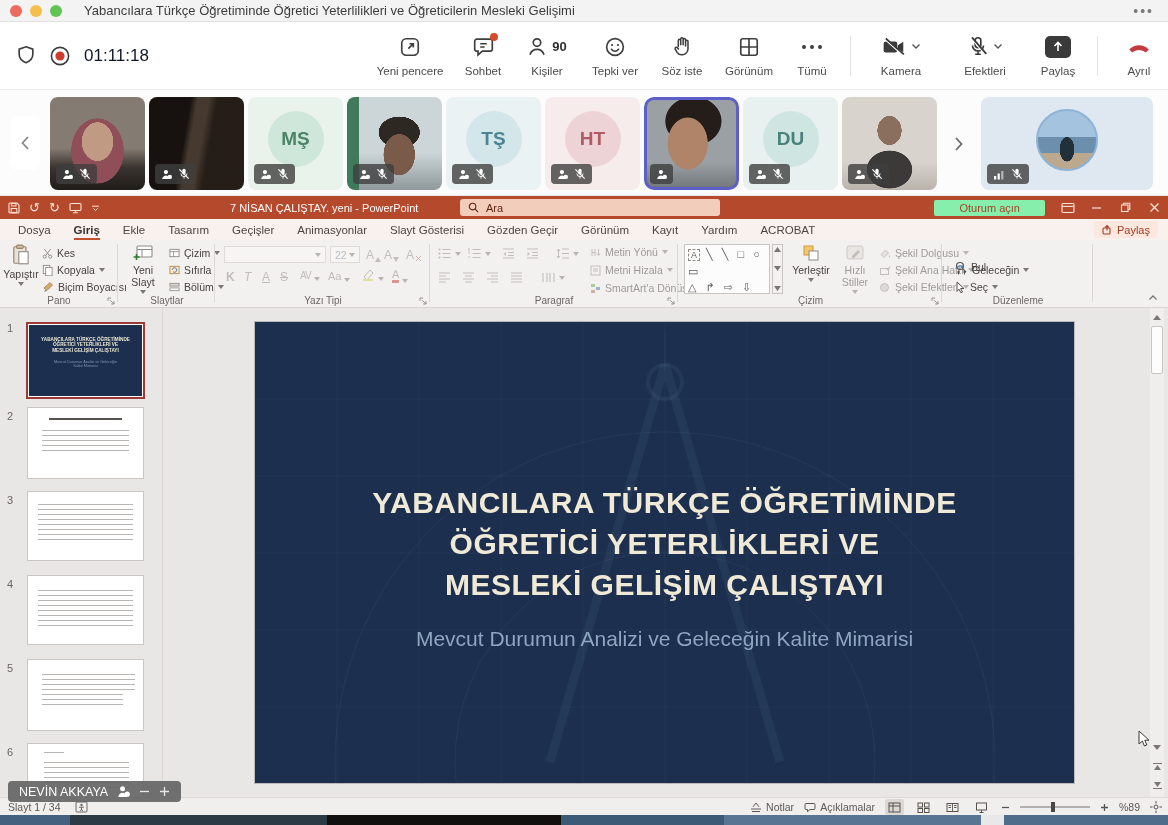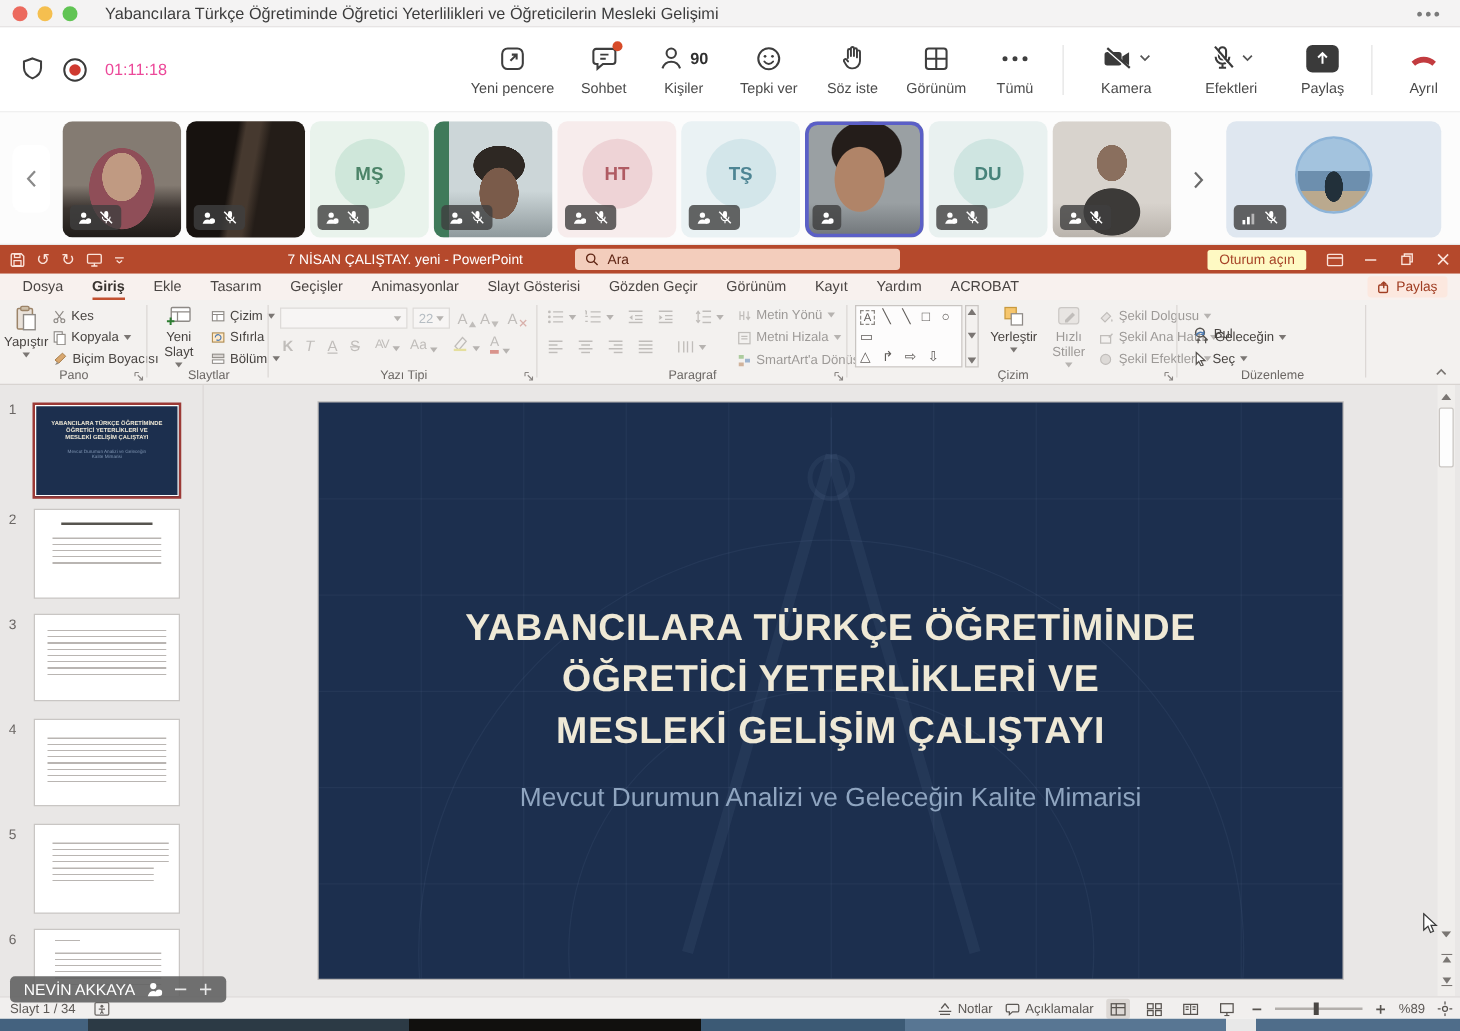--- a/index.html
+++ b/index.html
@@ -10,54 +10,54 @@
   
   .mac-bar{position:absolute;left:0;top:0;width:100%;height:22px;background:#f4f3f3;border-bottom:1px solid #e2e0e0;display:flex;align-items:center}
   .traffic{display:flex;gap:8px;margin-left:10px}
   .tl{width:12px;height:12px;border-radius:50%}
   .tl.r{background:#ec6a5e}.tl.y{background:#f5bf4f}.tl.g{background:#61c454}
   .mac-title{margin-left:22px;font-size:13px;color:#3c3c3c;white-space:nowrap}
   .mac-more{position:absolute;right:14px;color:#7a7a7a;font-size:14px;letter-spacing:2px}
   
   .meet-bar{position:absolute;left:0;top:22px;width:100%;height:68px;background:#fff;border-bottom:1px solid #ececec}
   .meet-left{position:absolute;left:16px;top:0;height:100%;display:flex;align-items:center;gap:13px}
-  .timer{font-size:13px;color:#ec4899}
+  .timer{font-size:17px;color:#0f172a}
   .meet-btns{position:absolute;left:368px;top:0;height:100%;display:flex;align-items:center}
   .mbtn{display:flex;flex-direction:column;align-items:center;justify-content:center;gap:6px;height:100%;color:#3e3e3e;cursor:default}
   .mbtn .mlbl{font-size:11.5px;color:#4a4a4a;white-space:nowrap}
   .icwrap{position:relative;height:24px;display:flex;align-items:center;gap:5px}
   .reddot{position:absolute;right:-3px;top:-2px;width:8px;height:8px;border-radius:50%;background:#d74b28}
   .count{font-size:13px;font-weight:bold;color:#2f2f2f}
   .vdiv{width:1px;height:40px;background:#e4e4e4;margin:0 10px;align-self:center}
   .dots3{display:flex;gap:4px;align-items:center;height:24px}
   .dots3 i{width:4px;height:4px;border-radius:50%;background:#3e3e3e}
   .sharebox{width:26px;height:22px;background:#3a3a3a;border-radius:5px;display:flex;align-items:center;justify-content:center}
   
   .strip{position:absolute;left:0;top:90px;width:100%;height:106px;background:#fcfcfc;border-bottom:1px solid #e8e8e8}
   .navchev{position:absolute;left:10px;top:26px;width:30px;height:54px;background:#fff;border-radius:8px;display:flex;align-items:center;justify-content:center;color:#8a8a8a}
   .tiles{position:absolute;left:50px;top:7px;display:flex;gap:4px}
   .tile{width:95px;height:93px;border-radius:8px;position:relative;overflow:hidden;background:#e8e8e8;flex:none}
   .tile.active{box-shadow:inset 0 0 0 3px #5b5fc7;border-radius:10px}
-  .av-circle{position:absolute;left:50%;top:14px;transform:translateX(-50%);width:56px;height:56px;border-radius:50%;display:flex;align-items:center;justify-content:center;font-size:15px;font-weight:bold}
+  .av-circle{position:absolute;left:50%;top:14px;transform:translateX(-50%);width:56px;height:56px;border-radius:50%;display:flex;align-items:center;justify-content:center;font-size:19px;font-weight:bold}
   .badge{position:absolute;left:6px;bottom:6px;height:20px;background:rgba(62,62,62,.8);border-radius:4px;display:flex;align-items:center;gap:6px;padding:0 6px}
   .v1{background:radial-gradient(ellipse 26px 32px at 50% 48%,#c09a82 0 60%,rgba(0,0,0,0) 61%),radial-gradient(ellipse 42px 52px at 50% 58%,#8f4e58 0 62%,rgba(0,0,0,0) 63%),linear-gradient(180deg,#847b72 0 55%,#3c3531 75%,#201c19)}
   .v2{background:linear-gradient(100deg,#17120f 0 38%,#46392f 44% 54%,#241d18 62% 100%)}
   .v4{background:linear-gradient(90deg,#3f7a5a 0 13%,rgba(0,0,0,0) 13%),radial-gradient(ellipse 26px 34px at 55% 62%,#7a5b4a 0 60%,rgba(0,0,0,0) 61%),radial-gradient(ellipse 34px 26px at 55% 38%,#2e2823 0 60%,rgba(0,0,0,0) 61%),linear-gradient(180deg,#ccd6d8 0 60%,#8f999c)}
   .v7{background:radial-gradient(ellipse 34px 44px at 46% 50%,#b08468 0 58%,rgba(0,0,0,0) 60%),radial-gradient(ellipse 46px 40px at 52% 26%,#241d1a 0 60%,rgba(0,0,0,0) 62%),linear-gradient(180deg,#9aa0a3 0 70%,#6f7478)}
   .v9{background:radial-gradient(ellipse 20px 24px at 50% 36%,#8a6f5e 0 60%,rgba(0,0,0,0) 61%),radial-gradient(ellipse 36px 30px at 50% 78%,#3c3a38 0 62%,rgba(0,0,0,0) 64%),linear-gradient(180deg,#d8d3cd 0 70%,#b9b3ac)}
   .self{width:172px;background:#dfe7f0}
   .selfpic{position:absolute;left:50%;top:12px;transform:translateX(-50%);width:62px;height:62px;border-radius:50%;border:2px solid #8db4d8;background:radial-gradient(ellipse 12px 20px at 50% 66%,#22303a 0 60%,rgba(0,0,0,0) 62%),linear-gradient(180deg,#a3c3de 0 45%,#6d8fae 45% 72%,#baa98e 72%)}
   
   .ppt-titlebar{position:absolute;left:0;top:196px;width:100%;height:23px;background:#b5492c;color:#fff;font-size:11px}
   .qat{position:absolute;left:8px;top:0;height:23px;display:flex;align-items:center;gap:9px;color:#fbe3da}
   .qat .uglyph{font-size:13px;line-height:1}
   .doc-title{position:absolute;left:230px;top:0;height:23px;display:flex;align-items:center;font-size:11px;color:#fff;white-space:nowrap}
   .ppt-search{position:absolute;left:460px;top:3px;width:260px;height:17px;background:#f3cdbc;border-radius:3px;display:flex;align-items:center;gap:7px;padding:0 8px;color:#5f2514}
   .tb-right{position:absolute;right:8px;top:0;height:23px;display:flex;align-items:center;gap:16px}
-  .signin{background:#fef9c3;color:#a64327;font-size:11px;padding:2px 9px;border-radius:2px}
+  .signin{background:#86efac;color:#a64327;font-size:11px;padding:2px 25px;border-radius:2px}
   .winctl{display:flex;align-items:center;gap:18px;color:#fbe3da}
   
   .ppt-tabs{position:absolute;left:0;top:219px;width:100%;height:21px;background:#f8f1ee;display:flex;align-items:flex-end;padding-left:18px;gap:23px;font-size:11.5px;color:#4a4543}
   .tab{white-space:nowrap;height:21px;display:flex;align-items:center;position:relative}
   .tab.active{color:#38332f;font-weight:bold}
   .tab.active::after{content:"";position:absolute;left:0;right:0;bottom:0;height:2px;background:#c25030}
   .tab-share{position:absolute;right:10px;top:2px;height:17px;background:#fce8df;border-radius:3px;display:flex;align-items:center;gap:5px;padding:0 8px;font-size:11px;color:#a03d22}
   
   .ribbon{position:absolute;left:0;top:240px;width:100%;height:68px;background:#f3f1ef;border-bottom:1px solid #d8d4d1}
   .rgroup{position:absolute;top:0;height:68px}
@@ -320,37 +320,37 @@
               <path d="M1.2 11c.7-2.6 2.2-3.9 4.2-3.9s3.5 1.3 4.2 3.9z" fill="#fff"></path>
               <circle cx="9.6" cy="8.6" r="2.4" fill="#fff"></circle>
             </svg>
             <svg width="12" height="12" viewBox="0 0 14 14">
               <rect x="5.1" y="1" width="3.8" height="6.6" rx="1.9" fill="#fff"></rect>
               <path d="M3.4 6.4a3.6 3.6 0 0 0 7.2 0M7 10v2.4" stroke="#fff" fill="none" stroke-width="1.1"></path>
               <line x1="1.6" y1="1.6" x2="12.4" y2="12.4" stroke="#fff" stroke-width="1.4"></line>
             </svg>
           </div>
       </div>
-      <div class="tile" style="background:#f7ecec">
-        <div class="av-circle" style="background:#eed3d6;color:#b05b63">HT</div>
+      <div class="tile" style="background:#eaf2f4">
+        <div class="av-circle" style="background:#d3e6ea;color:#4e8594">TŞ</div>
         <div class="badge">
             <svg width="11" height="11" viewBox="0 0 12 12">
               <circle cx="5.4" cy="3.4" r="2.3" fill="#fff"></circle>
               <path d="M1.2 11c.7-2.6 2.2-3.9 4.2-3.9s3.5 1.3 4.2 3.9z" fill="#fff"></path>
               <circle cx="9.6" cy="8.6" r="2.4" fill="#fff"></circle>
             </svg>
             <svg width="12" height="12" viewBox="0 0 14 14">
               <rect x="5.1" y="1" width="3.8" height="6.6" rx="1.9" fill="#fff"></rect>
               <path d="M3.4 6.4a3.6 3.6 0 0 0 7.2 0M7 10v2.4" stroke="#fff" fill="none" stroke-width="1.1"></path>
               <line x1="1.6" y1="1.6" x2="12.4" y2="12.4" stroke="#fff" stroke-width="1.4"></line>
             </svg>
           </div>
       </div>
-      <div class="tile" style="background:#eaf2f4">
-        <div class="av-circle" style="background:#d3e6ea;color:#4e8594">TŞ</div>
+      <div class="tile" style="background:#f7ecec">
+        <div class="av-circle" style="background:#eed3d6;color:#b05b63">HT</div>
         <div class="badge">
             <svg width="11" height="11" viewBox="0 0 12 12">
               <circle cx="5.4" cy="3.4" r="2.3" fill="#fff"></circle>
               <path d="M1.2 11c.7-2.6 2.2-3.9 4.2-3.9s3.5 1.3 4.2 3.9z" fill="#fff"></path>
               <circle cx="9.6" cy="8.6" r="2.4" fill="#fff"></circle>
             </svg>
             <svg width="12" height="12" viewBox="0 0 14 14">
               <rect x="5.1" y="1" width="3.8" height="6.6" rx="1.9" fill="#fff"></rect>
               <path d="M3.4 6.4a3.6 3.6 0 0 0 7.2 0M7 10v2.4" stroke="#fff" fill="none" stroke-width="1.1"></path>
               <line x1="1.6" y1="1.6" x2="12.4" y2="12.4" stroke="#fff" stroke-width="1.4"></line>

